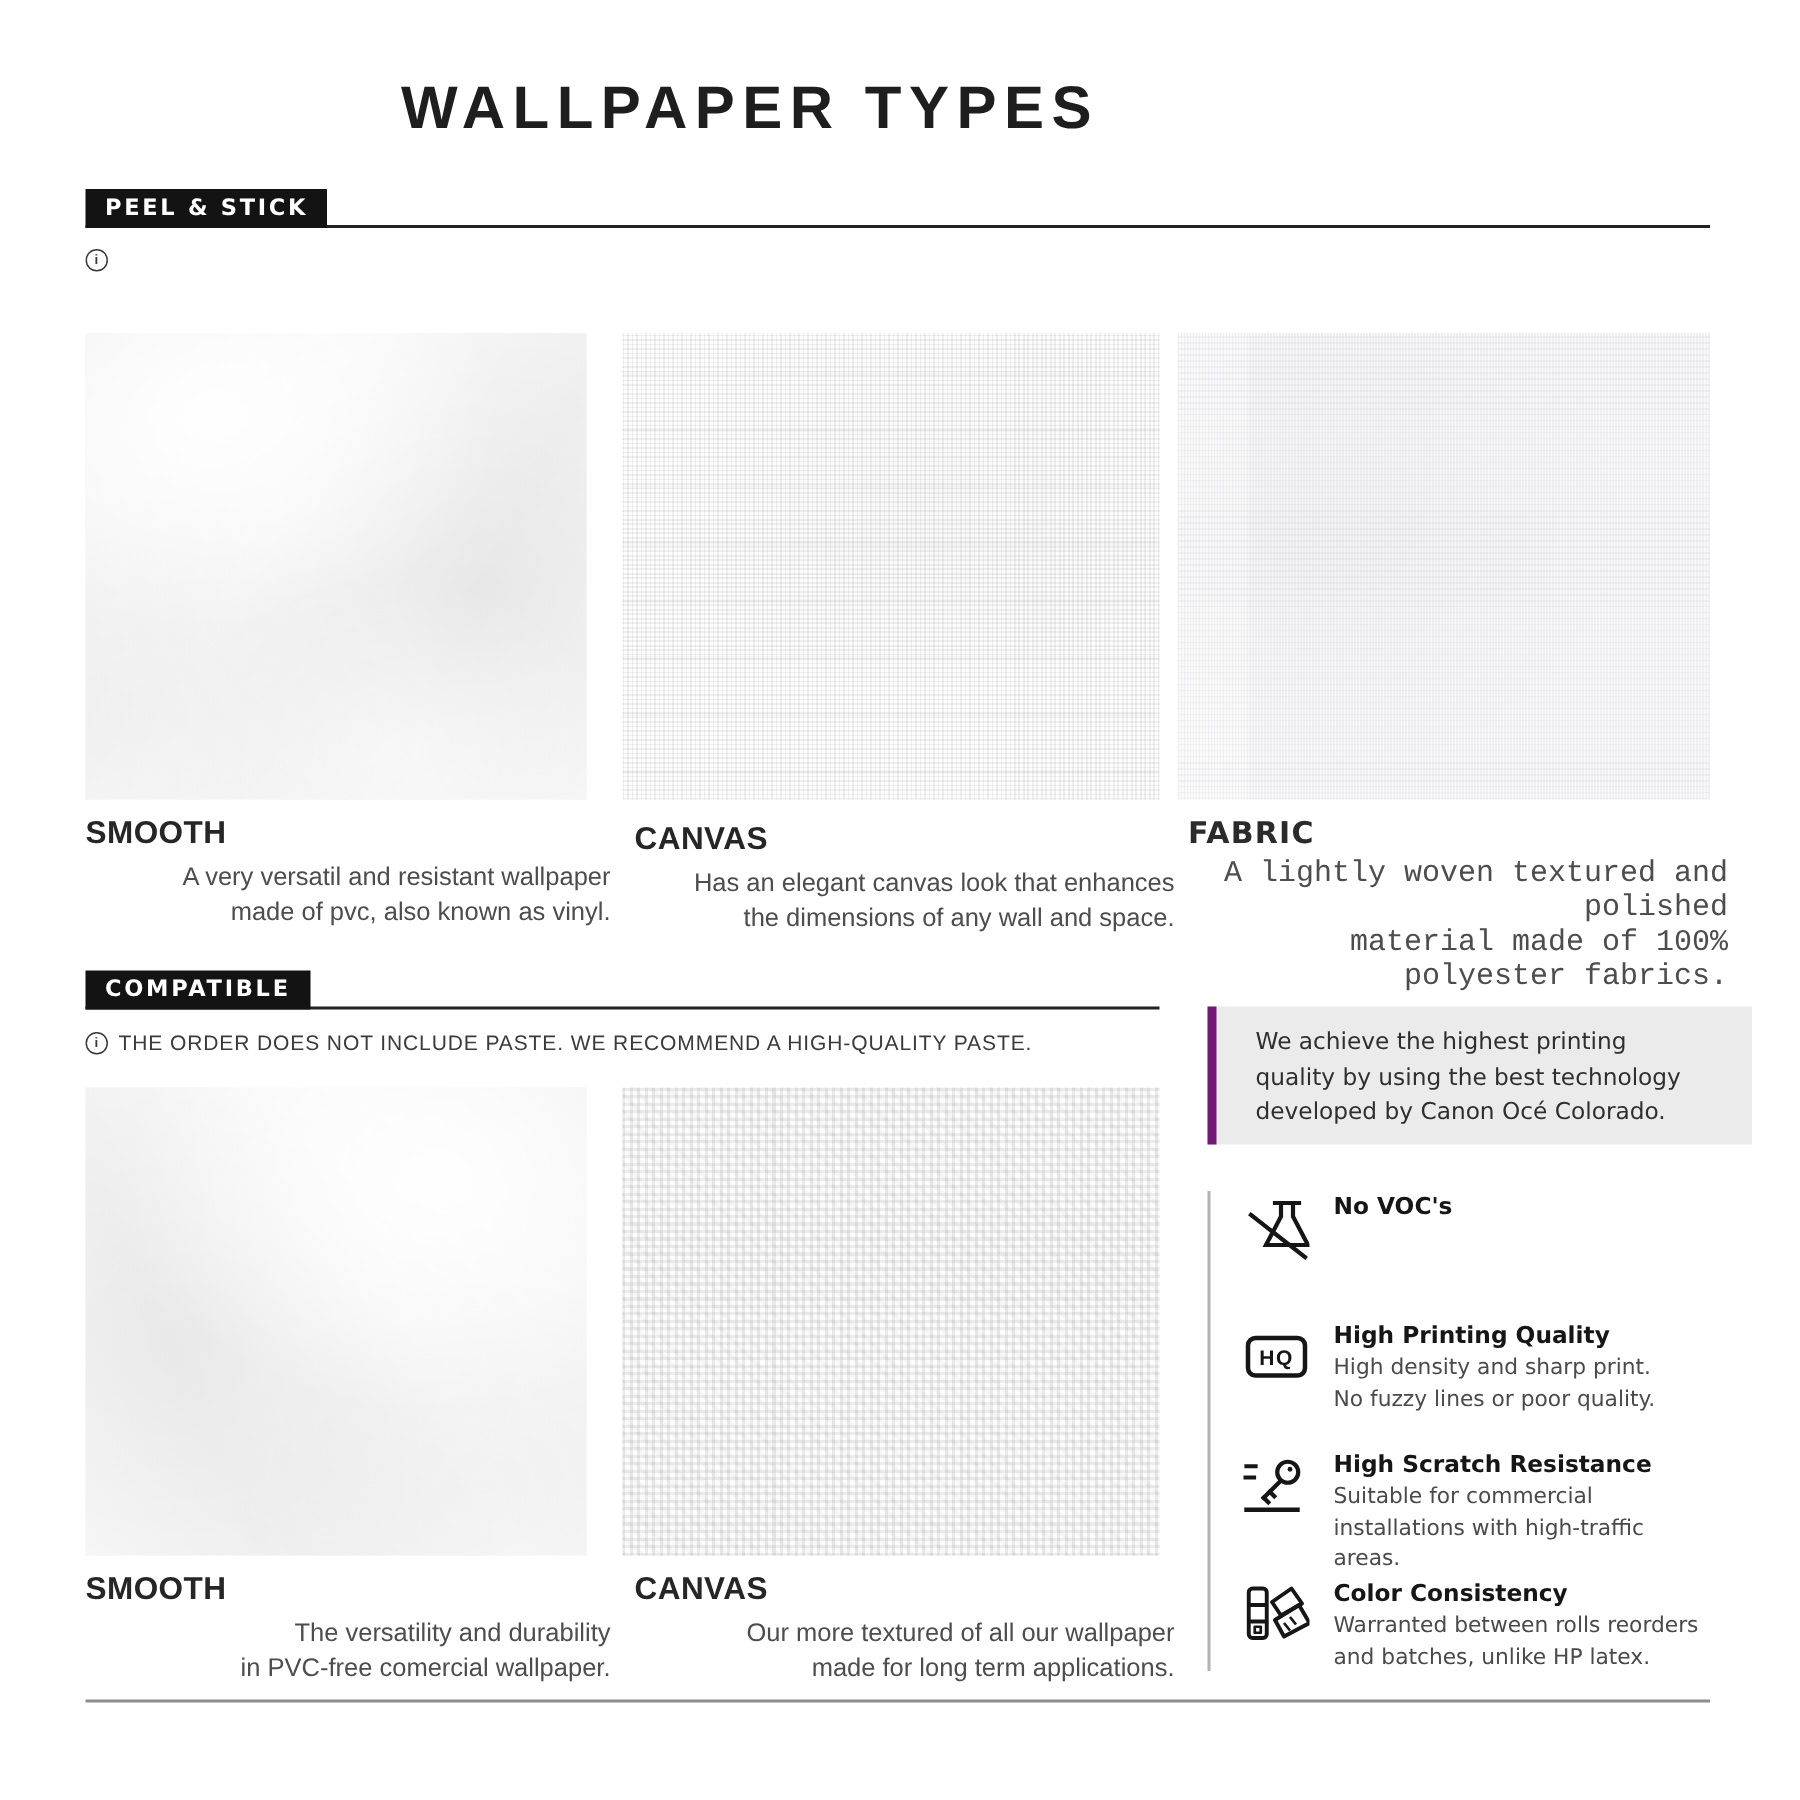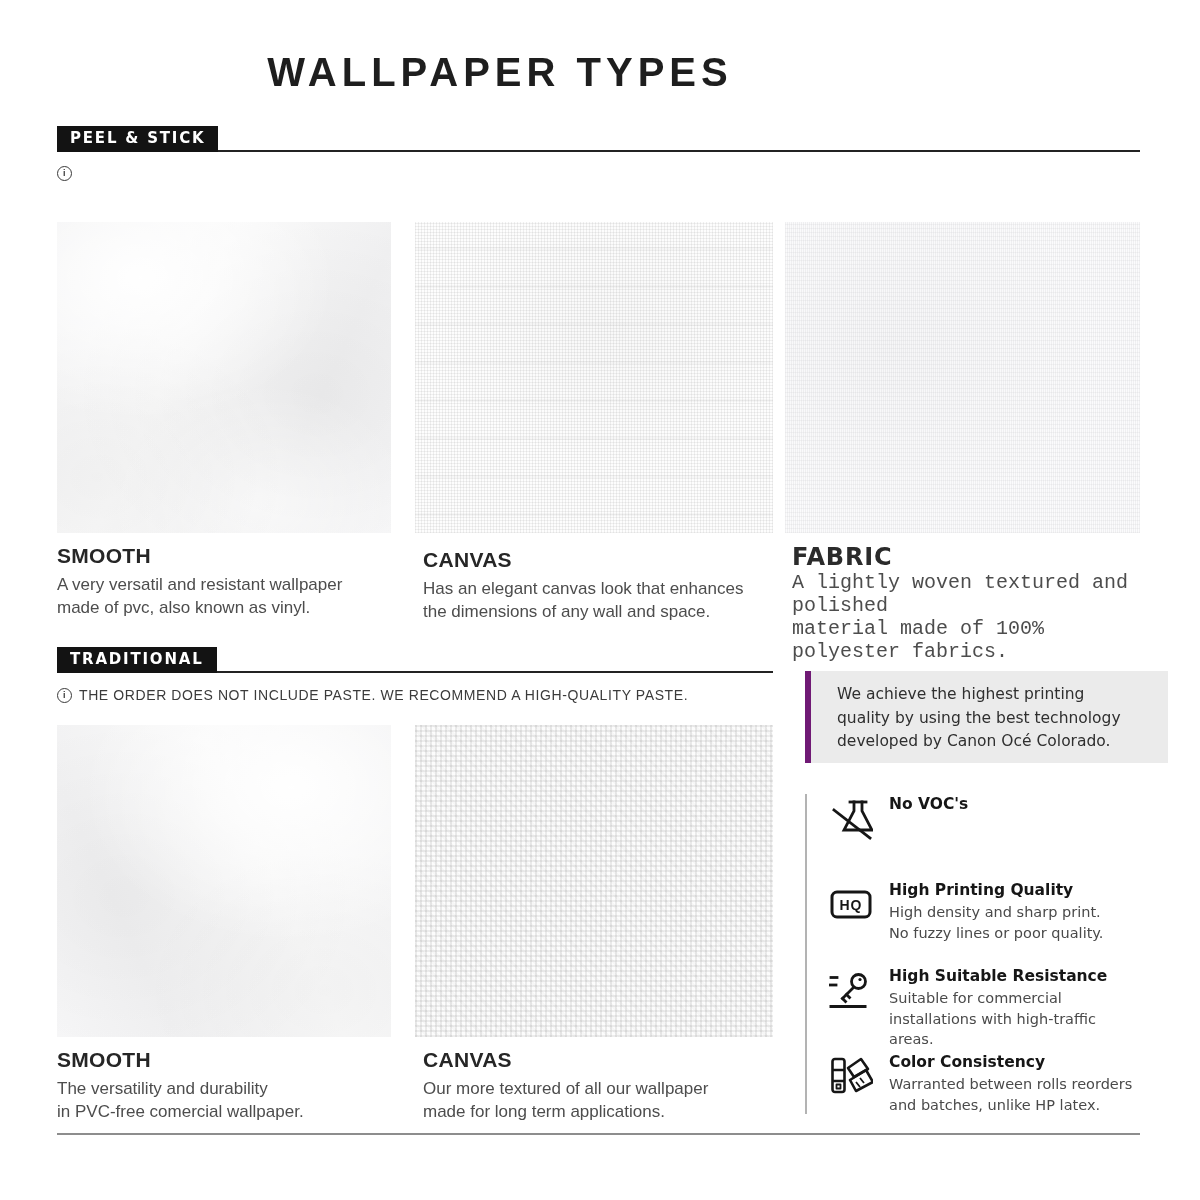--- a/index.html
+++ b/index.html
@@ -56,22 +56,22 @@
   .tex-fabric{background-color:#fbfbfc;background-image:
      repeating-linear-gradient(90deg, rgba(125,125,135,.09) 0 1px, rgba(0,0,0,0) 1px 2px),
      repeating-linear-gradient(0deg, rgba(125,125,135,.07) 0 1px, rgba(0,0,0,0) 1px 4px),
      radial-gradient(ellipse 300px 260px at 30% 40%, rgba(0,0,0,.018), rgba(0,0,0,0) 70%);}
   .tex-canvas-coarse{background-color:#fcfcfc;background-image:
      repeating-linear-gradient(90deg, rgba(110,110,110,.13) 0 2px, rgba(0,0,0,0) 2px 5px),
      repeating-linear-gradient(0deg, rgba(110,110,110,.11) 0 2px, rgba(0,0,0,0) 2px 5px),
      repeating-linear-gradient(45deg, rgba(0,0,0,.025) 0 3px, rgba(0,0,0,0) 3px 8px);}
 
   .tname{position:absolute;font-size:21px;font-weight:700;letter-spacing:.3px;color:#262626;}
-  .tname.geo{font-family:"DejaVu Sans",sans-serif;font-size:24px;letter-spacing:.8px;color:#2b2b2b;}
-  .tdesc{position:absolute;font-size:17px;line-height:23px;color:#4d4d4d;}
+  .tname.geo{font-family:"DejaVu Sans",sans-serif;font-size:20px;letter-spacing:.8px;color:#2b2b2b;}
+  .tdesc{position:absolute;font-size:17px;line-height:23px;color:#4d4d4d;text-align:right;}
   .tdesc.geo{font-family:Liberation Mono, monospace;font-size:20px;}
   .t1n{left:57px;top:544px;}   .t1d{left:57px;top:573px;width:350px;}
   .t2n{left:423px;top:548px;}  .t2d{left:423px;top:577px;width:360px;}
   .t3n{left:792px;top:543px;}  .t3d{left:792px;top:571px;width:360px;}
   .t4n{left:57px;top:1048px;}  .t4d{left:57px;top:1077px;width:350px;}
   .t5n{left:423px;top:1048px;} .t5d{left:423px;top:1077px;width:360px;}
 
   .graybox{position:absolute;left:805px;top:671px;width:331px;height:80px;background:#ebebeb;
            border-left:6px solid #701a75;padding:12px 0 0 26px;
            font-family:"DejaVu Sans",sans-serif;font-size:15.5px;line-height:23.5px;color:#2f2f2f;}
@@ -109,21 +109,21 @@
   <div class="tdesc f-cond ml t1d">A very versatil and resistant wallpaper
 made of pvc, also known as vinyl.</div>
   <div class="tname f-cond t2n">CANVAS</div>
   <div class="tdesc f-cond ml t2d">Has an elegant canvas look that enhances
 the dimensions of any wall and space.</div>
   <div class="tname geo t3n">FABRIC</div>
   <div class="tdesc geo ml t3d">A lightly woven textured and polished
 material made of 100% polyester fabrics.</div>
 
   <div class="rule rule2"></div>
-  <div class="badge badge2">TRADITIONAL</div>
+  <div class="badge badge2">COMPATIBLE</div>
 
   <div class="note note2">
     <span class="info-ic">i</span>
     <span class="ml">THE ORDER DOES NOT INCLUDE PASTE. WE RECOMMEND A HIGH-QUALITY PASTE.</span>
   </div>
 
   <div class="swatch row2 s4 tex-smooth2"></div>
   <div class="swatch row2 s5 tex-canvas-coarse"></div>
 
   <div class="tname f-cond t4n">SMOOTH</div>
@@ -172,21 +172,21 @@
         <circle cx="31" cy="11.5" r="1.6" fill="#161616" stroke="none"></circle>
         <path d="M24.5 19.5 L13.5 30.5"></path>
         <path d="M17.5 26.5 l3 3"></path>
         <path d="M13.5 30.5 l3 3"></path>
         <path d="M2 9.5 h6"></path>
         <path d="M1 17 h6"></path>
         <path d="M2 38.5 h34" stroke-width="3"></path>
       </svg>
     </span>
     <div class="ftxt">
-      <div class="ftitle">High Suitable Resistance</div>
+      <div class="ftitle">High Scratch Resistance</div>
       <div class="fdesc ml">Suitable for commercial
 installations with high-traffic areas.</div>
     </div>
   </div>
 
   <div class="feature f4">
     <span class="fic">
       <svg viewBox="0 0 44 44" width="44" height="44" fill="none" stroke="#161616" stroke-width="2.6" stroke-linejoin="round">
         <rect x="3.5" y="5" width="12" height="33" rx="2.5"></rect>
         <path d="M3.5 16 h12 M3.5 27 h12"></path>

